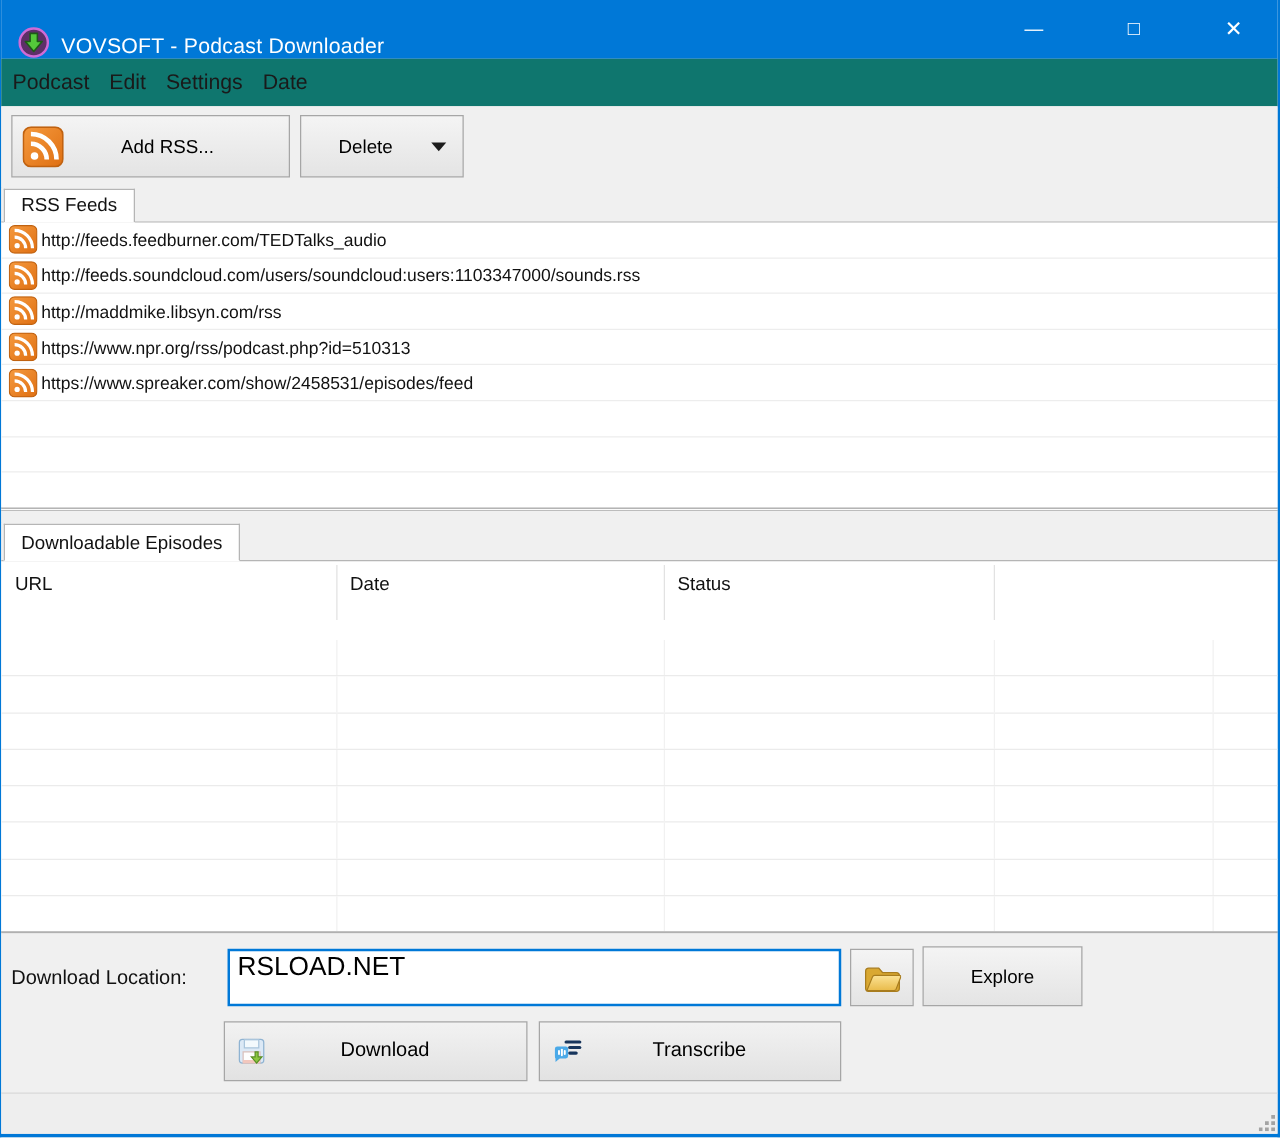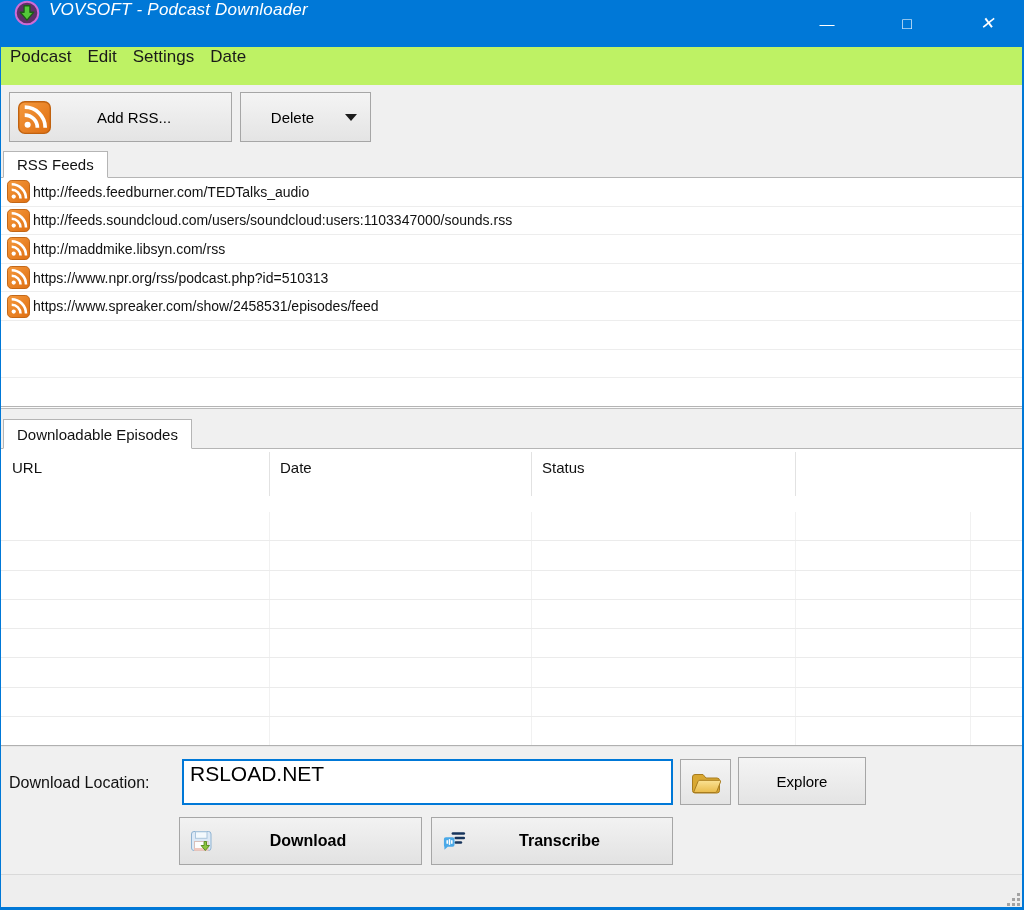--- a/index.html
+++ b/index.html
@@ -10,31 +10,31 @@
   }
   *{margin:0;padding:0;box-sizing:border-box;}
   html,body{width:1024px;height:910px;overflow:hidden;}
   body{font-family:"Liberation Sans",sans-serif;background:#fff;color:#111;}
 
   .window{width:1024px;height:910px;display:flex;flex-direction:column;
     border-left:1px solid var(--accent);border-right:2px solid var(--accent);
     border-bottom:3px solid var(--accent);background:var(--chrome_bg);}
 
   
-  .titlebar{flex:0 0 47px;background:var(--titlebar);display:flex;align-items:flex-start;color:#fff;font-style:italic;}
+  .titlebar{flex:0 0 47px;background:var(--titlebar);display:flex;align-items:flex-end;color:#fff;}
   .app-icon{width:26px;height:26px;margin-left:13px;flex:0 0 auto;}
   .window-title{font-size:17px;margin-left:9px;letter-spacing:.2px;white-space:nowrap;}
   .win-controls{margin-left:auto;display:flex;align-items:stretch;height:100%;padding-right:12px;}
   .win-btn{width:46px;margin-left:34px;display:flex;align-items:center;justify-content:center;
     font-size:15px;color:#fff;cursor:default;}
   .win-btn.close{font-size:17px;}
   .win-btn.max{font-size:16px;}
 
   
-  .menubar{flex:0 0 38px;background:#bef264;display:flex;padding-left:1px;}
+  .menubar{flex:0 0 38px;background:#0f766e;display:flex;align-items:center;padding-left:1px;}
   .menu-item{font-size:17px;padding:0 8px;color:#1a1a1a;white-space:nowrap;}
 
   
   .toolbar{flex:0 0 65px;background:var(--chrome_bg);position:relative;padding-left:12px;}
   .tb-btn{position:absolute;top:7px;height:50px;border:1px solid #a6a6a6;
     background:linear-gradient(#f4f4f4,#e4e4e4);display:flex;align-items:center;
     font-size:15px;color:#000;font-family:inherit;}
   .btn-add-rss{left:8px;width:223px;padding:0 8px;}
   .rss-glyph-lg{width:33px;height:33px;flex:0 0 auto;}
   .tb-center-label{flex:1;text-align:center;margin-right:6px;}
@@ -77,21 +77,21 @@
   .location-input{position:absolute;left:181px;top:14px;width:491px;height:46px;
     border:2px solid var(--accent);font-family:inherit;font-size:21px;
     padding:0 6px 16px 6px;color:#000;background:#fff;outline:none;}
   .sm-btn{border:1px solid #a6a6a6;background:linear-gradient(#f4f4f4,#e4e4e4);
     display:flex;align-items:center;justify-content:center;font-family:inherit;font-size:15px;color:#000;}
   .folder-btn{position:absolute;left:679px;top:14px;width:51px;height:46px;}
   .folder-glyph{width:30px;height:23px;}
   .explore-btn{position:absolute;left:737px;top:12px;width:128px;height:48px;}
   .action-btn{position:absolute;top:72px;height:48px;border:1px solid #a6a6a6;
     background:linear-gradient(#f2f2f2,#e2e2e2);display:flex;align-items:center;
-    font-family:inherit;font-size:16px;font-weight:bold;color:#000;padding:0 10px;}
+    font-family:inherit;font-size:16px;font-weight:normal;color:#000;padding:0 10px;}
   .btn-download{left:178px;width:243px;}
   .btn-transcribe{left:430px;width:242px;}
   .action-icon{width:25px;height:25px;flex:0 0 auto;}
   .action-label{flex:1;text-align:center;margin-right:10px;}
 
   
   .statusbar{flex:0 0 33px;background:#eeeeee;border-top:1px solid #d9d9d9;position:relative;}
   .resize-grip{position:absolute;right:2px;bottom:2px;width:13px;height:13px;}
 </style>
 </head>

